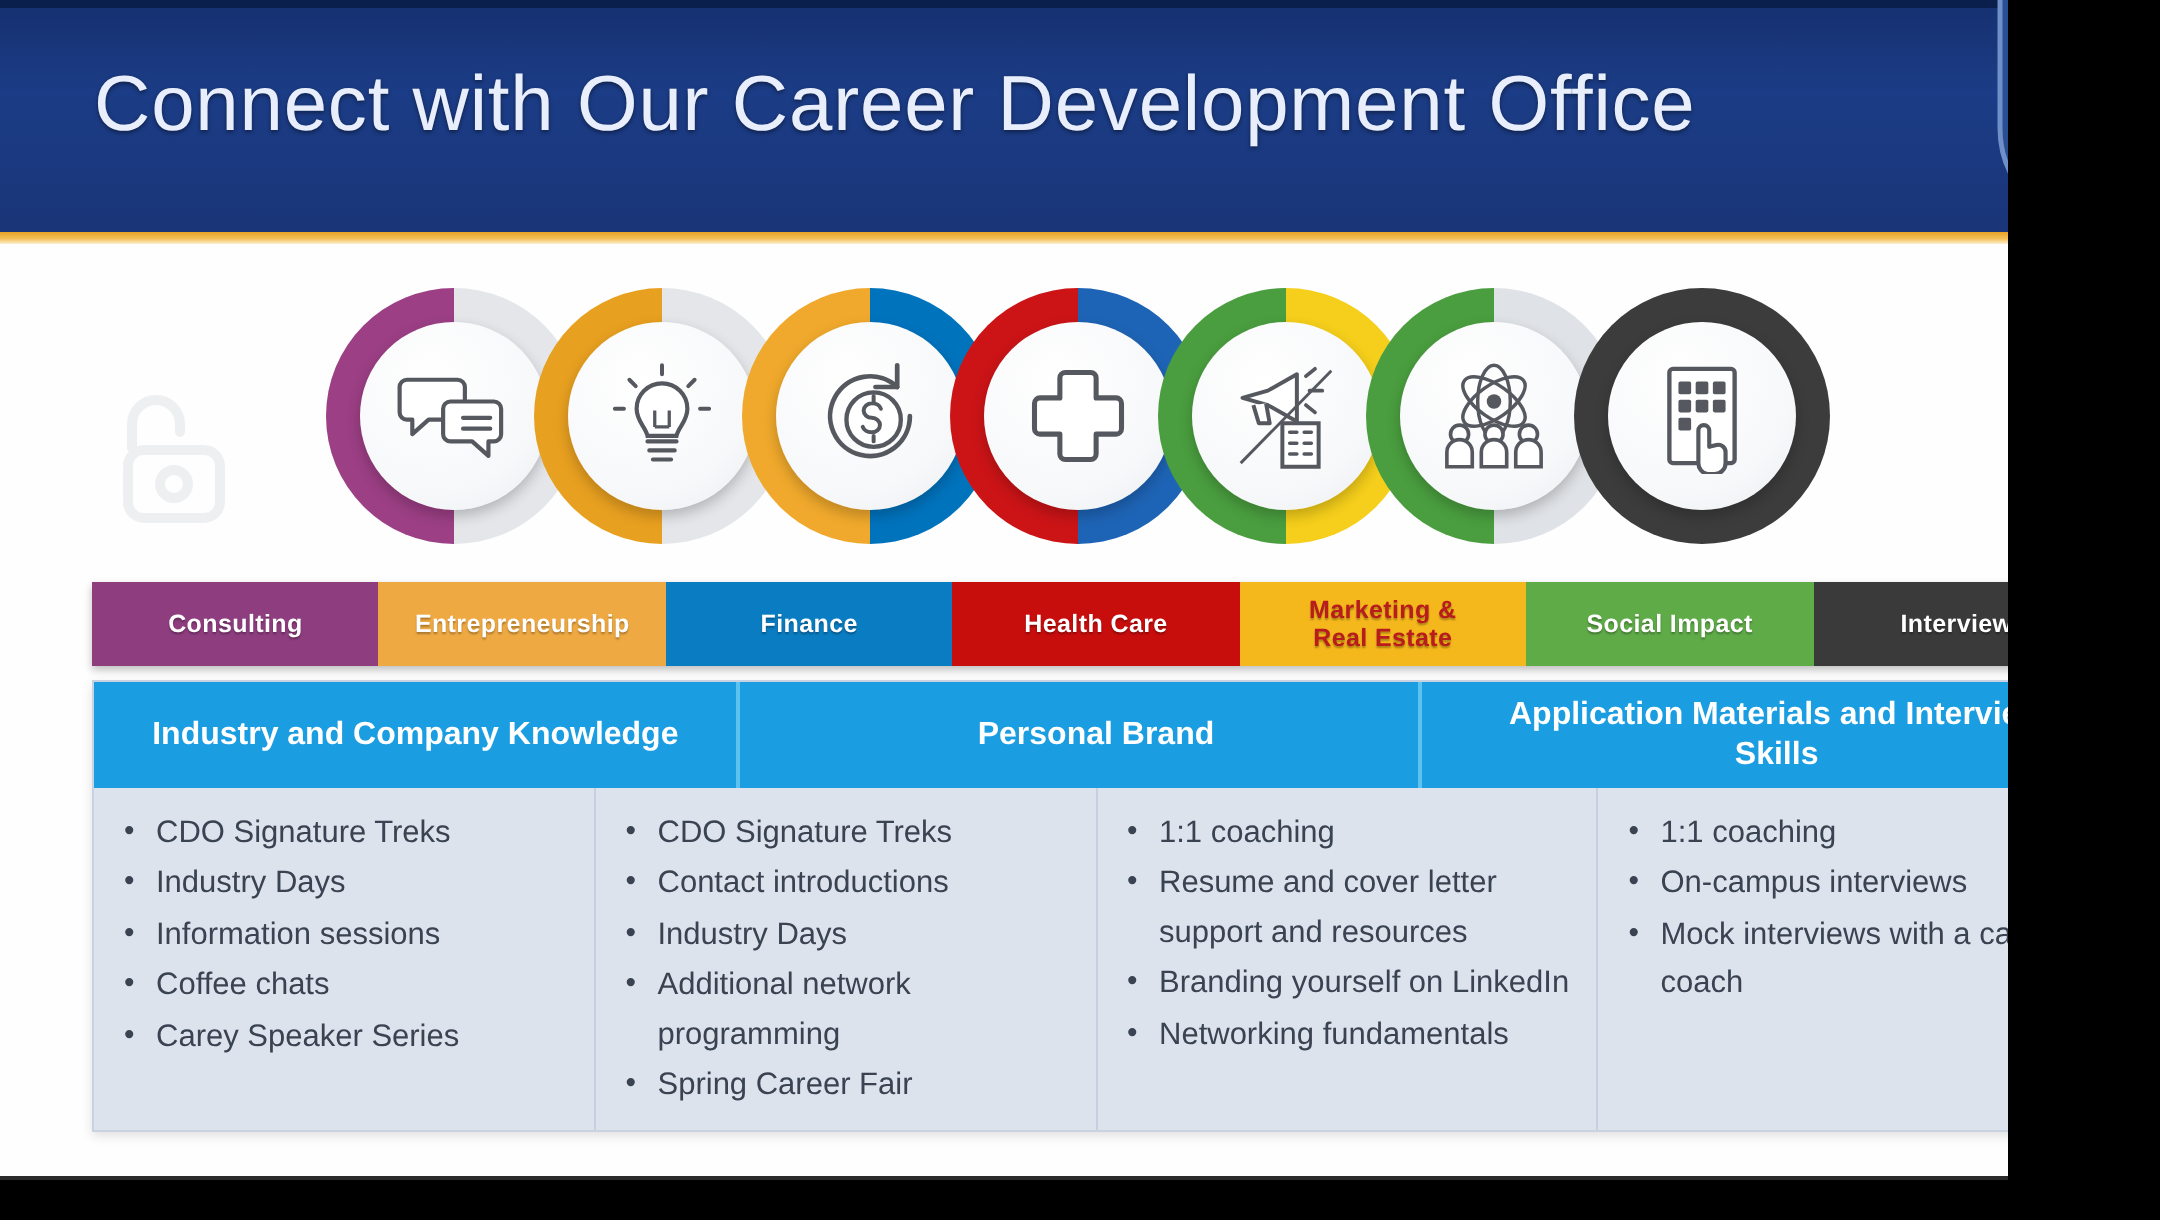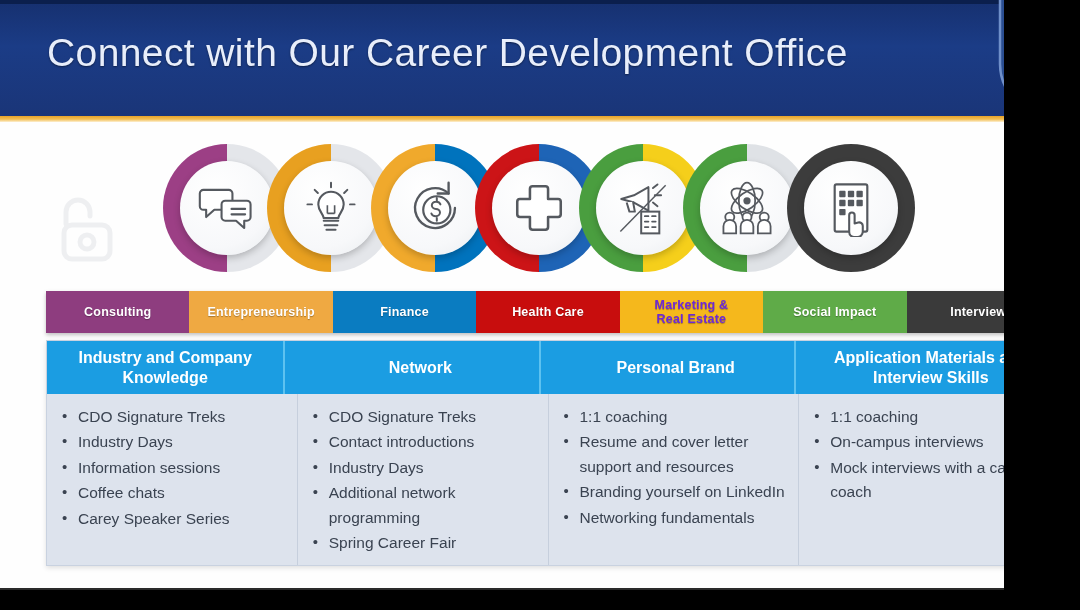--- a/index.html
+++ b/index.html
@@ -308,32 +308,31 @@
           </svg>
         </div>
       </div>
     </div>
 
     <div id="category-tabs">
       <div class="cat-tab" style="background:#8e3d7f">Consulting</div>
       <div class="cat-tab" style="background:#efa942">Entrepreneurship</div>
       <div class="cat-tab" style="background:#0a7cc1">Finance</div>
       <div class="cat-tab" style="background:#c80d0d">Health Care</div>
-      <div class="cat-tab" style="background:#f5b81c; flex-direction:column; color:#6d28d9">
+      <div class="cat-tab" style="background:#f5b81c; flex-direction:column; color:#b91c1c">
         <span>Marketing &amp;</span>
         <span>Real Estate</span>
       </div>
       <div class="cat-tab" style="background:#5fab48">Social Impact</div>
       <div class="cat-tab" style="background:#3a3a3a">Interview</div>
     </div>
 
     <div id="content-table">
       <div id="table-head">
         <div class="th">Industry and Company Knowledge</div>
-        <div class="th">Network</div>
         <div class="th">Personal Brand</div>
         <div class="th">Application Materials and Interview Skills</div>
       </div>
       <div id="table-body">
 
         <div class="td">
           <ul class="bullets">
             <li>CDO Signature Treks</li>
             <li>Industry Days</li>
             <li>Information sessions</li>

